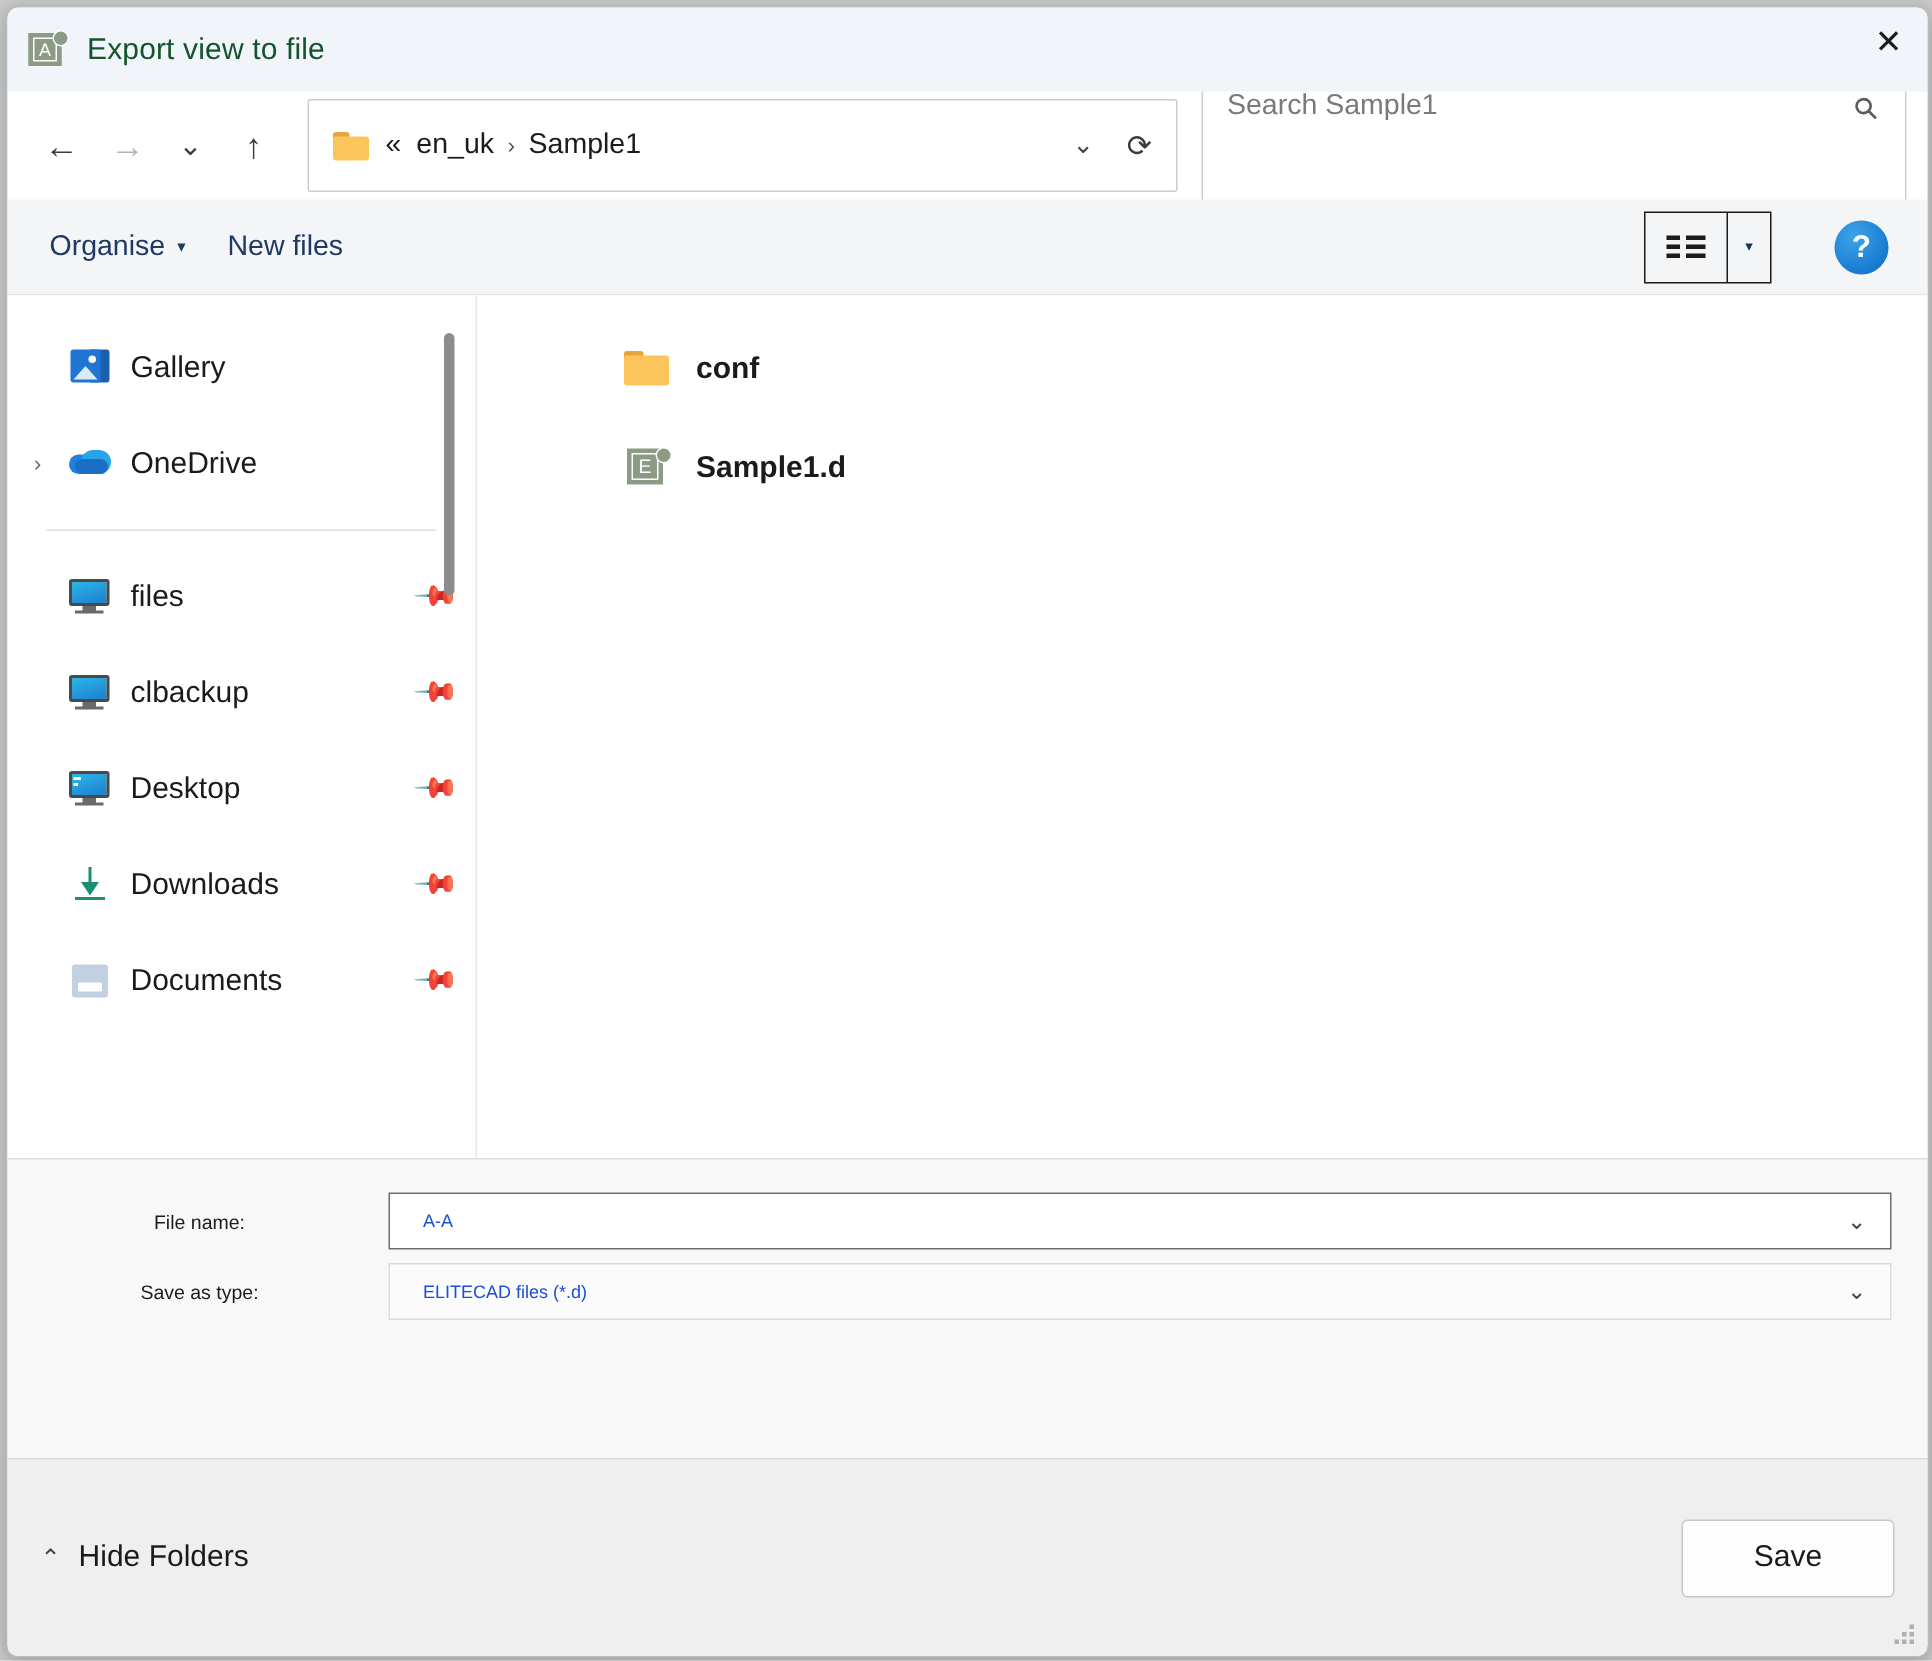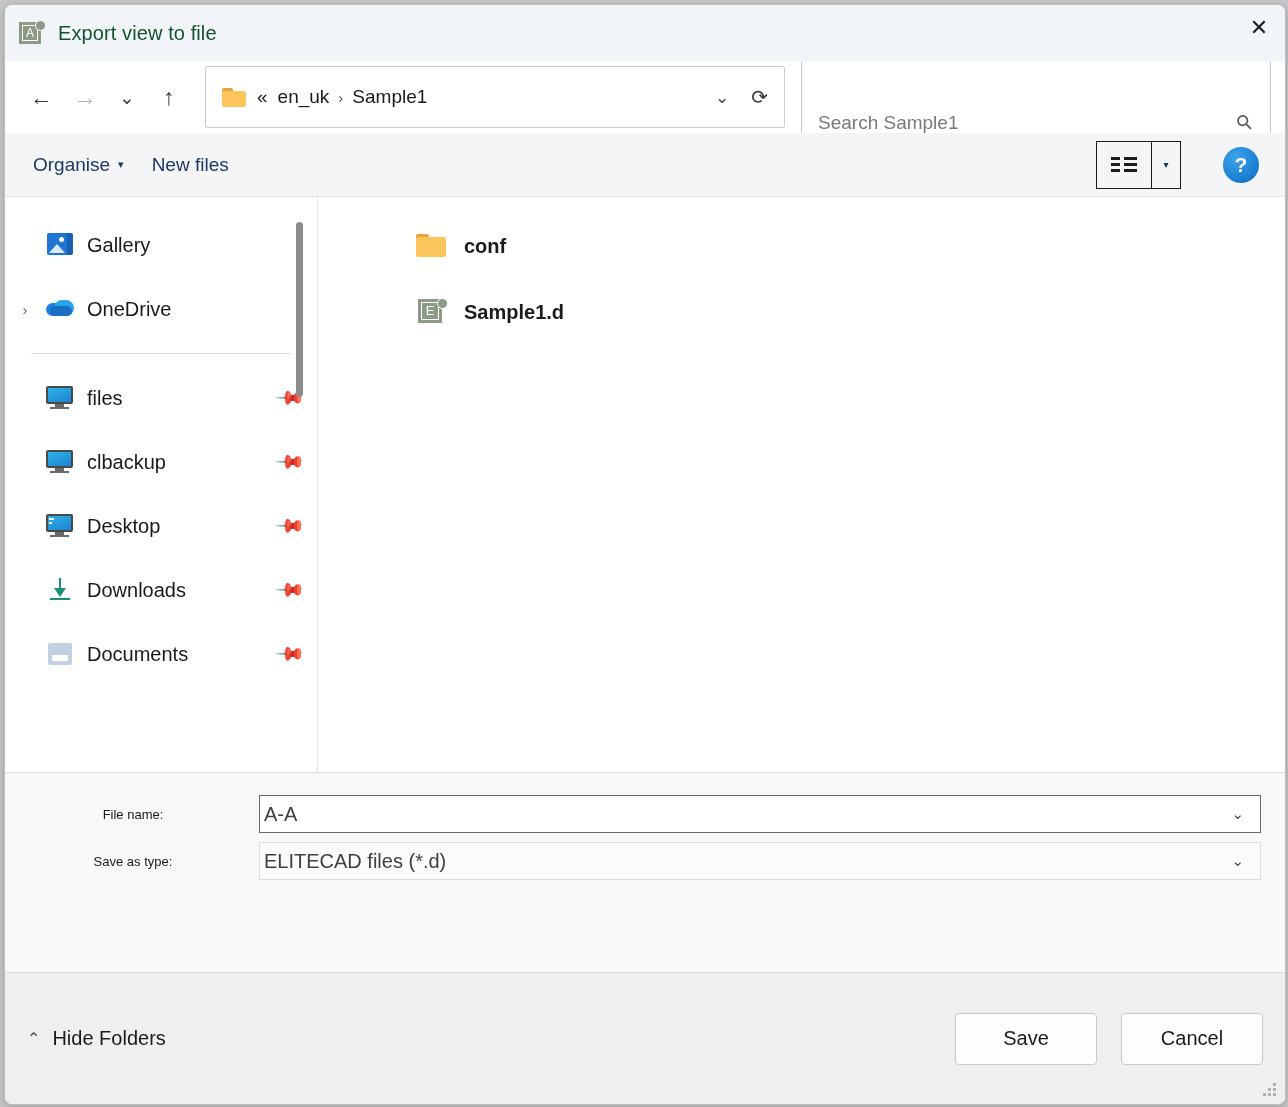--- a/index.html
+++ b/index.html
@@ -75,21 +75,21 @@
     position:absolute;left:0;top:3px;width:24px;height:16px;background:#fbc55b;border-radius:2px;
   }
   .crumb-items{
     display:flex;align-items:center;font-size:19px;color:#1b1b1b;margin-left:11px;white-space:nowrap;
   }
   .crumb-sep{color:#555;margin:0 9px;font-size:15px;}
   .crumb-chev{margin-left:auto;margin-right:10px;color:#444;font-size:17px;padding:0 12px;}
   .crumb-refresh{margin-right:16px;color:#3a3a3a;font-size:20px;}
   .searchbox{
     flex:1 1 auto;height:76px;border:1px solid #cdcdcd;background:#ffffff;border-radius:2px;
-    display:flex;align-items:flex-end;box-sizing:border-box;min-width:200px;
+    display:flex;align-items:flex-start;box-sizing:border-box;min-width:200px;
   }
   .searchbox .ph{
     margin-left:16px;font-size:19px;color:#7a7a7a;flex:1 1 auto;
   }
   .search-icon{margin-right:18px;color:#5b5b5b;font-size:20px;transform:rotate(-45deg);display:inline-block;}
   
   .toolbar{
     height:64px;flex:0 0 64px;background:#f3f5f7;
     display:flex;align-items:center;padding:0 14px;box-sizing:border-box;
     border-bottom:1px solid #e3e5e7;
@@ -182,21 +182,21 @@
   .form-label{
     width:240px;flex:0 0 240px;text-align:center;padding-right:12px;box-sizing:border-box;
     font-size:13px;color:#1b1b1b;
   }
   .form-field{
     flex:1 1 auto;height:38px;display:flex;align-items:center;box-sizing:border-box;
     border:1px solid #c6c6c6;background:#ffffff;margin-right:10px;
   }
   .form-field.focused{border:1px solid #6b6b6b;}
   .form-field.readonly{background:#fbfbfb;border:1px solid #dcdcdc;}
-  .form-value{margin-left:4px;font-size:20px;color:#404040;flex:1 1 auto;}
+  .form-value{margin-left:22px;font-size:12px;color:#1d4ed8;flex:1 1 auto;}
   .field-chev{margin-right:16px;color:#444;font-size:15px;}
   
   .footer{
     flex:0 0 132px;background:#efefef;border-top:1px solid #dcdcdc;
     display:flex;align-items:center;padding:0 22px;box-sizing:border-box;position:relative;
   }
   .hide-folders{display:flex;align-items:center;font-size:20px;color:#1b1b1b;}
   .hide-chev{margin-right:12px;color:#444;font-size:16px;}
   .btns{margin-left:auto;display:flex;align-items:center;}
   .btn{
@@ -402,21 +402,20 @@
     </div>
   </div>
 
   <div class="footer">
     <div class="hide-folders">
       <span class="hide-chev">⌃</span>
       <span>Hide Folders</span>
     </div>
     <div class="btns">
       <div class="btn">Save</div>
-      <div class="btn">Cancel</div>
     </div>
     <div class="grip">
       <i style="left:10px;top:0;"></i>
       <i style="left:5px;top:5px;"></i>
         <i style="left:10px;top:5px;"></i>
       <i style="left:0;top:10px;"></i>
         <i style="left:5px;top:10px;"></i>
         <i style="left:10px;top:10px;"></i>
     </div>
   </div>

